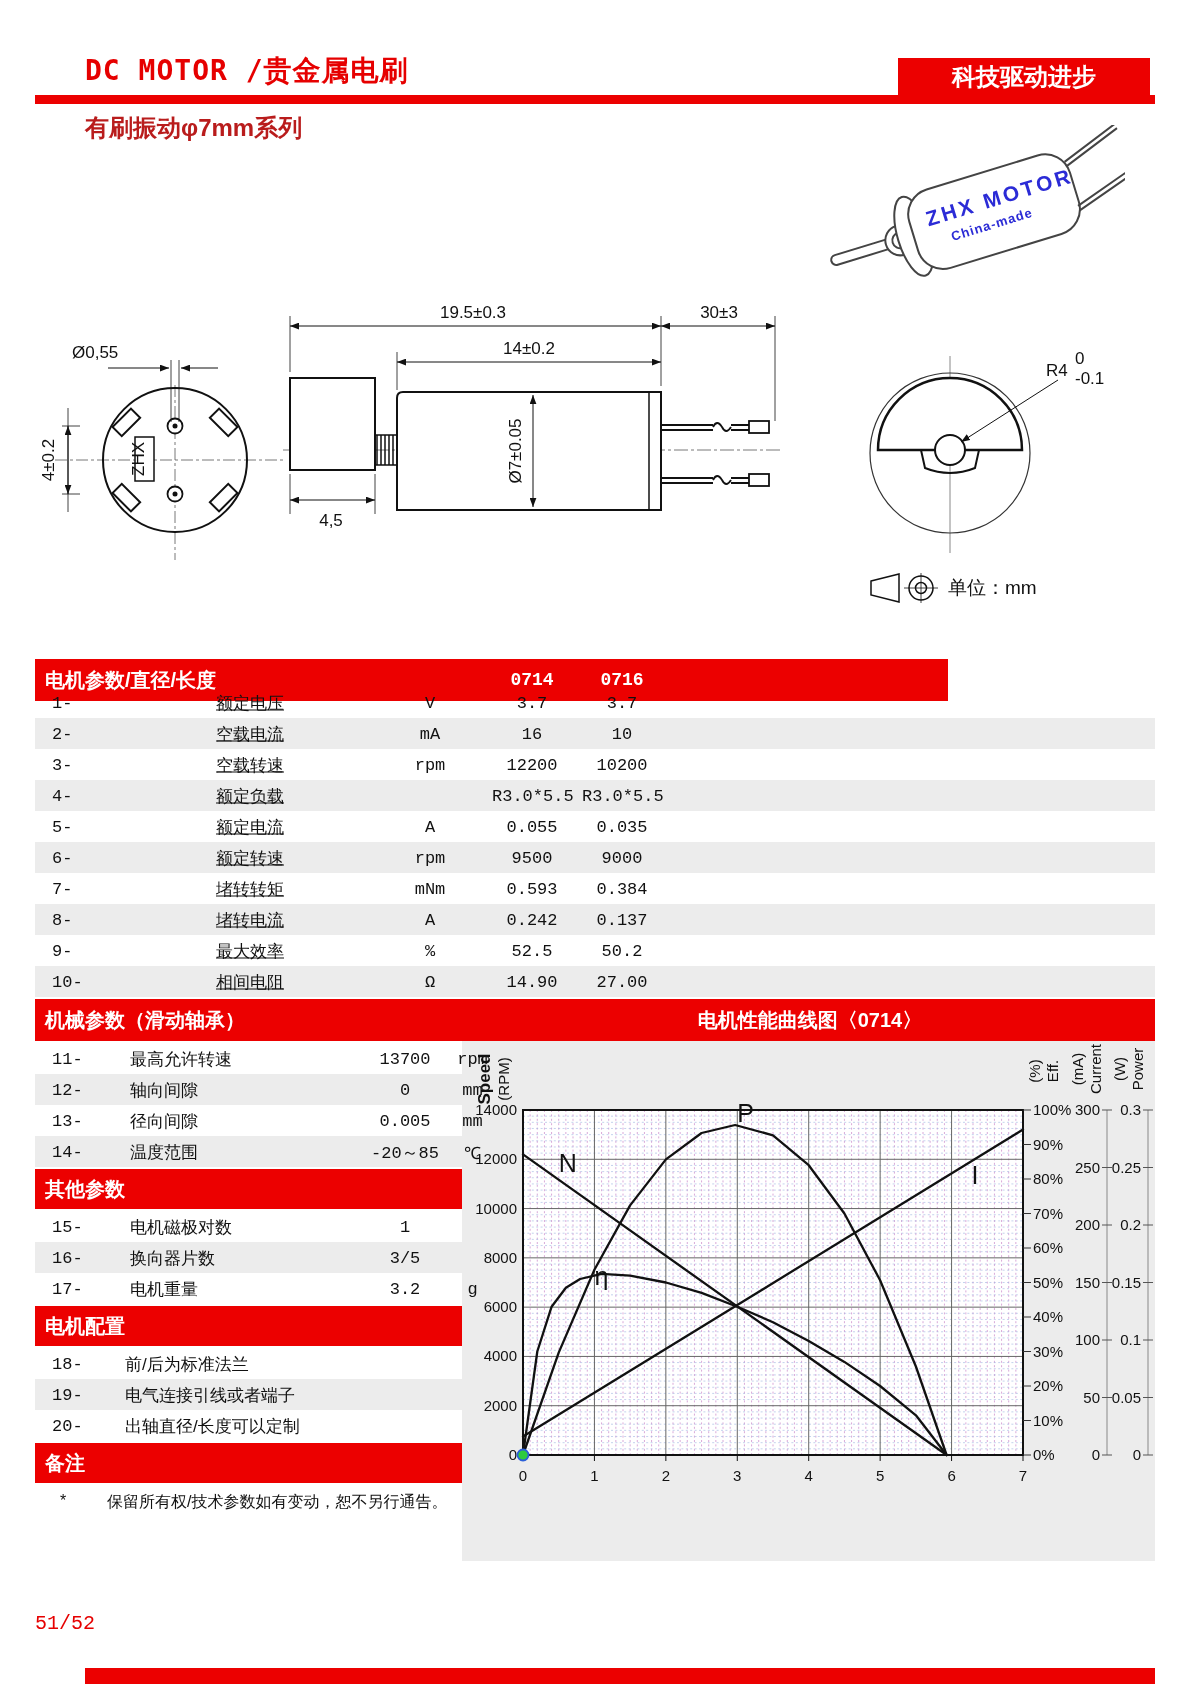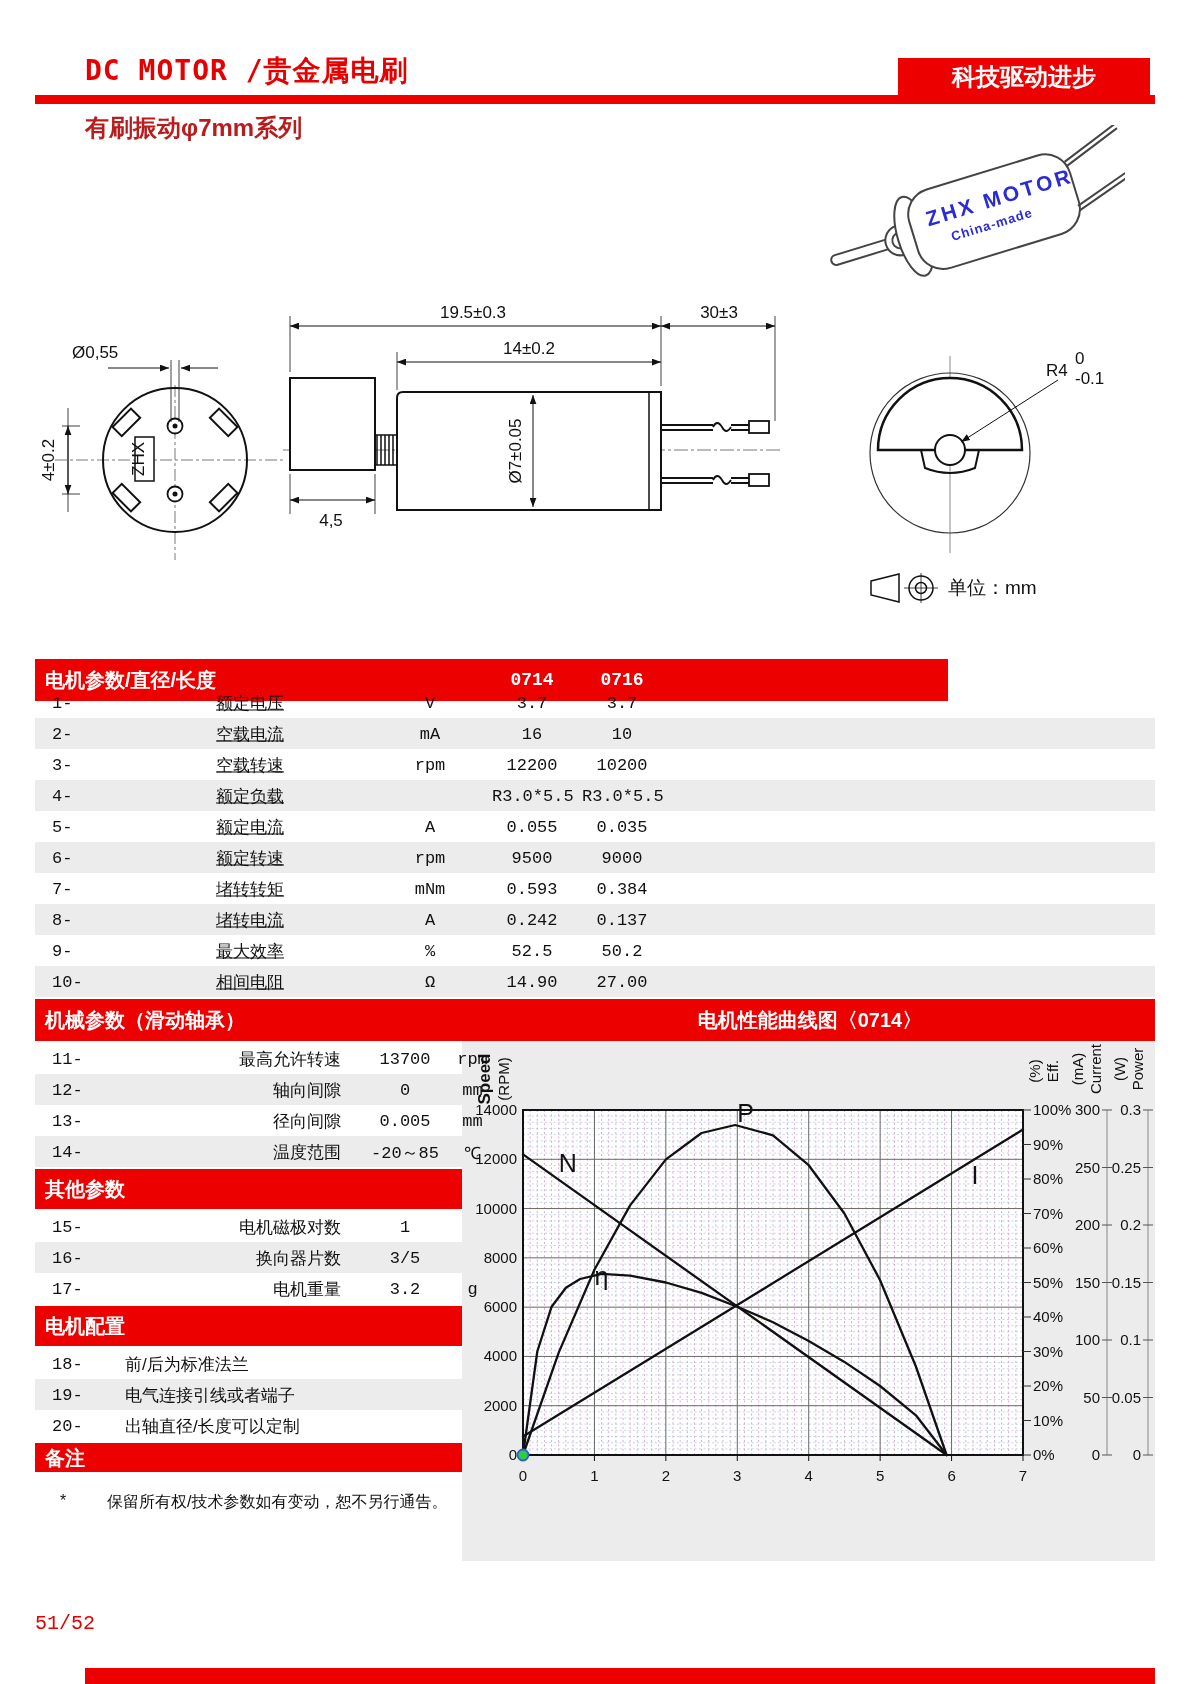--- a/index.html
+++ b/index.html
@@ -26,34 +26,34 @@
   .rows{left:35px;}
   .spec-rows{top:687px;width:1120px;}
   .trow{position:relative;height:31px;font-size:17px;}
   .stripe{background:#ececec;}
   .cell{position:absolute;top:50%;transform:translateY(-50%);white-space:nowrap;}
   .c-no{left:17px;font-family:"Liberation Mono",monospace;}
   .c-name{left:115px;width:200px;text-align:center;text-decoration:underline;}
   .c-unit{left:330px;width:130px;text-align:center;font-family:"Liberation Mono",monospace;}
   .c-v1{left:457px;width:80px;text-align:center;font-family:"Liberation Mono",monospace;}
   .c-v2{left:547px;width:80px;text-align:center;font-family:"Liberation Mono",monospace;}
-  .c-name2{left:86px;width:220px;text-align:right;}
+  .c-name2{left:95px;width:220px;text-align:left;}
   .c-val{left:320px;width:100px;text-align:center;font-family:"Liberation Mono",monospace;}
   .c-unit2{left:410px;width:55px;text-align:center;font-family:"Liberation Mono",monospace;}
   .c-cfg{left:90px;width:230px;text-align:left;}
   .mech-bar{left:35px;top:999px;width:1120px;height:42px;}
   .chart-title{position:absolute;left:430px;top:50%;transform:translateY(-50%);width:690px;
                text-align:center;font-size:20px;font-weight:bold;}
   .panel{left:462px;top:1041px;width:693px;height:520px;background:#ececec;}
   .mech-rows{top:1043px;width:427px;}
   .other-bar{left:35px;top:1169px;width:427px;height:40px;}
   .other-rows{top:1211px;width:427px;}
   .config-bar{left:35px;top:1306px;width:427px;height:40px;}
   .config-rows{top:1348px;width:427px;}
-  .notes-bar{left:35px;top:1443px;width:427px;height:29px;font-family:Liberation Mono, monospace;}
+  .notes-bar{left:35px;top:1443px;width:427px;height:40px;font-family:Liberation Mono, monospace;}
   .note-row{left:35px;top:1490px;width:427px;height:30px;font-size:16px;}
   .n-star{position:absolute;left:25px;top:2px;}
   .n-text{position:absolute;left:72px;top:2px;white-space:nowrap;}
   .footer{left:35px;top:1612px;font-size:20px;color:#e60000;font-family:"Liberation Mono",monospace;}
   .bottom-bar{left:85px;top:1668px;width:1070px;height:16px;background:#ec0000;}
   svg text{font-family:"Liberation Sans",sans-serif;}
   svg .dim{font-size:17px;fill:#111;}
 </style>
 </head>
 <body>

